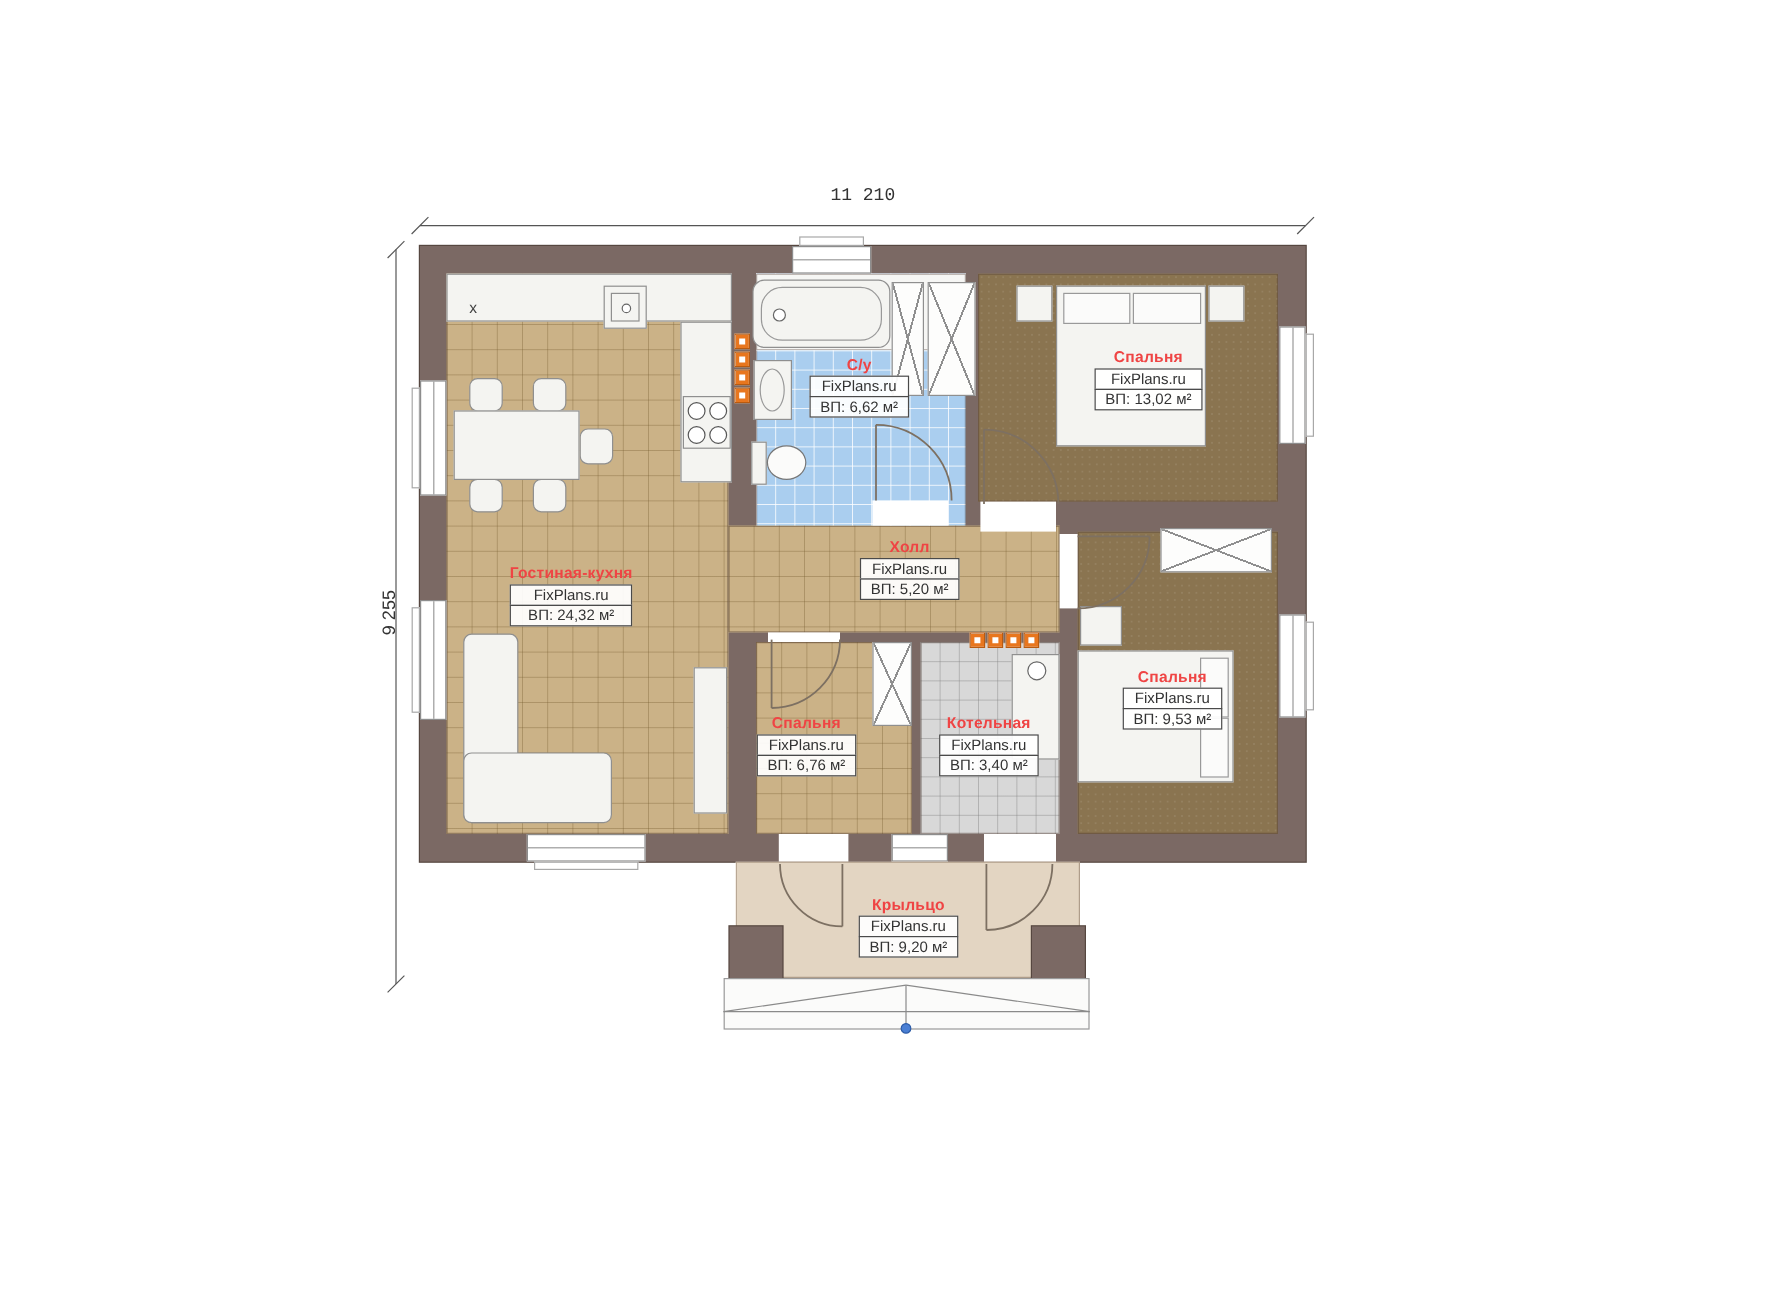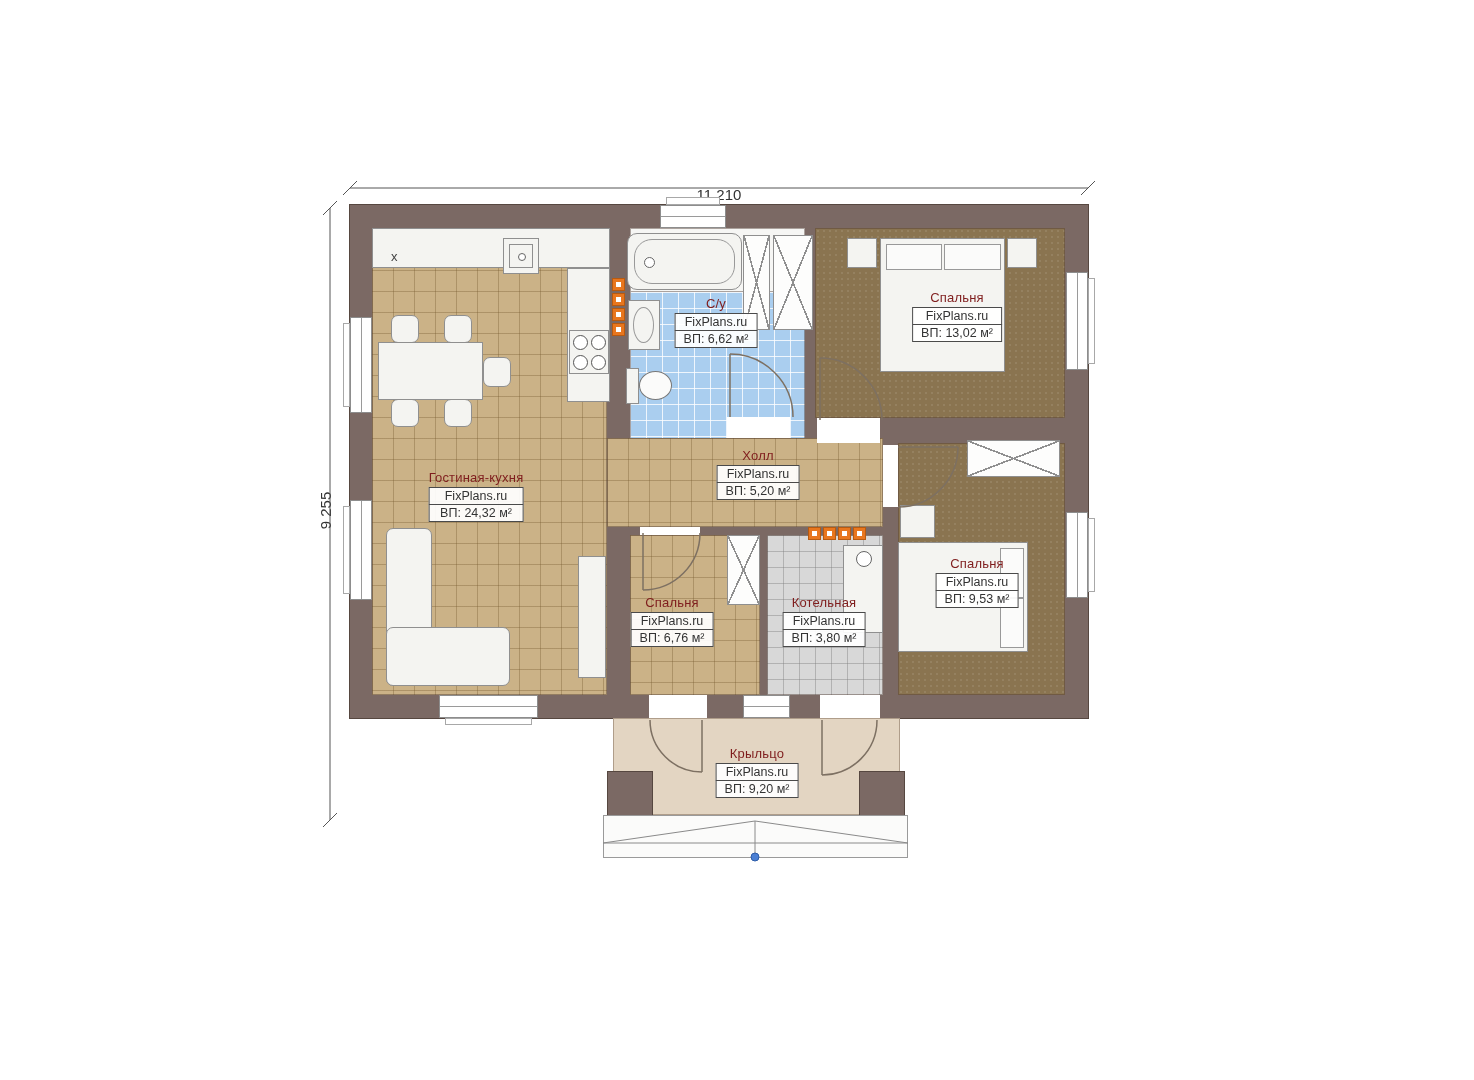--- a/index.html
+++ b/index.html
@@ -43,36 +43,36 @@
     background-image:
       linear-gradient(to top right,transparent calc(50% - .8px),#8f8f8f calc(50% - .8px),#8f8f8f calc(50% + .8px),transparent calc(50% + .8px)),
       linear-gradient(to bottom right,transparent calc(50% - .8px),#8f8f8f calc(50% - .8px),#8f8f8f calc(50% + .8px),transparent calc(50% + .8px));}
   .rad{position:absolute;width:13px;height:13px;background:#fff;border:1px solid #b85a10;
        box-shadow:inset 0 0 0 3px #e8761e;box-sizing:border-box;}
   .burner{position:absolute;width:13px;height:13px;border:1px solid #555;border-radius:50%;background:#fff;}
   .circle{position:absolute;border:1px solid #666;border-radius:50%;background:#fff;}
   .pillow{position:absolute;background:#fbfbfa;border:1px solid #999;}
   
   .rlabel{position:absolute;transform:translateX(-50%);text-align:center;white-space:nowrap;z-index:30;}
-  .rname{font-weight:normal;font-size:13px;color:#7f1d1d;letter-spacing:.2px;}
+  .rname{font-weight:bold;font-size:13px;color:#ef4444;letter-spacing:.2px;}
   .lbox{display:inline-block;border:1px solid #4a4a4a;background:rgba(255,255,255,.93);
         font-size:12.5px;padding:1px 8px;margin-top:2px;color:#333;}
   .rlabel .lbox{display:block;}
   .rlabel .lbox + .lbox{margin-top:-1px;}
   
   .dimlabel{position:absolute;font-size:15px;color:#333;}
   #svg-overlay{position:absolute;left:0;top:0;width:1474px;height:1080px;pointer-events:none;z-index:20;}
   .fridge-mark{position:absolute;font-size:13px;color:#444;z-index:5;}
 </style>
 </head>
 <body>
 
 <div id="canvas">
 
-  <div class="dimlabel" style="left:719px;top:186px;transform:translateX(-50%);">11 210</div>
+  <div class="dimlabel" style="left:719px;top:155px;transform:translateX(-50%);font-family:Liberation Mono, monospace;">11 210</div>
   <div class="dimlabel" style="left:295px;top:502px;width:60px;text-align:center;transform:rotate(-90deg);">9 255</div>
 
   <div id="house">
 
     <div class="floor floor-tan" style="left:22px;top:23px;width:235px;height:467px;"></div>
     <div class="floor floor-blue" style="left:280px;top:23px;width:175px;height:212px;"></div>
     <div class="floor floor-white" style="left:280px;top:23px;width:175px;height:64px;"></div>
     <div class="floor floor-brown" style="left:465px;top:23px;width:250px;height:190px;"></div>
     <div class="floor floor-tan" style="left:257px;top:233px;width:276px;height:89px;"></div>
     <div class="floor floor-brown" style="left:548px;top:238px;width:167px;height:252px;"></div>
@@ -221,21 +221,21 @@
     <div class="lbox">ВП: 9,53 м²</div>
   </div>
   <div class="rlabel" style="left:672px;top:595px;">
     <div class="rname">Спальня</div>
     <div class="lbox">FixPlans.ru</div>
     <div class="lbox">ВП: 6,76 м²</div>
   </div>
   <div class="rlabel" style="left:824px;top:595px;">
     <div class="rname">Котельная</div>
     <div class="lbox">FixPlans.ru</div>
-    <div class="lbox">ВП: 3,80 м²</div>
+    <div class="lbox">ВП: 3,40 м²</div>
   </div>
   <div class="rlabel" style="left:757px;top:746px;">
     <div class="rname">Крыльцо</div>
     <div class="lbox">FixPlans.ru</div>
     <div class="lbox">ВП: 9,20 м²</div>
   </div>
 
   <div class="xbox" style="left:727px;top:535px;width:33px;height:70px;z-index:10;"></div>
 </div>
 

